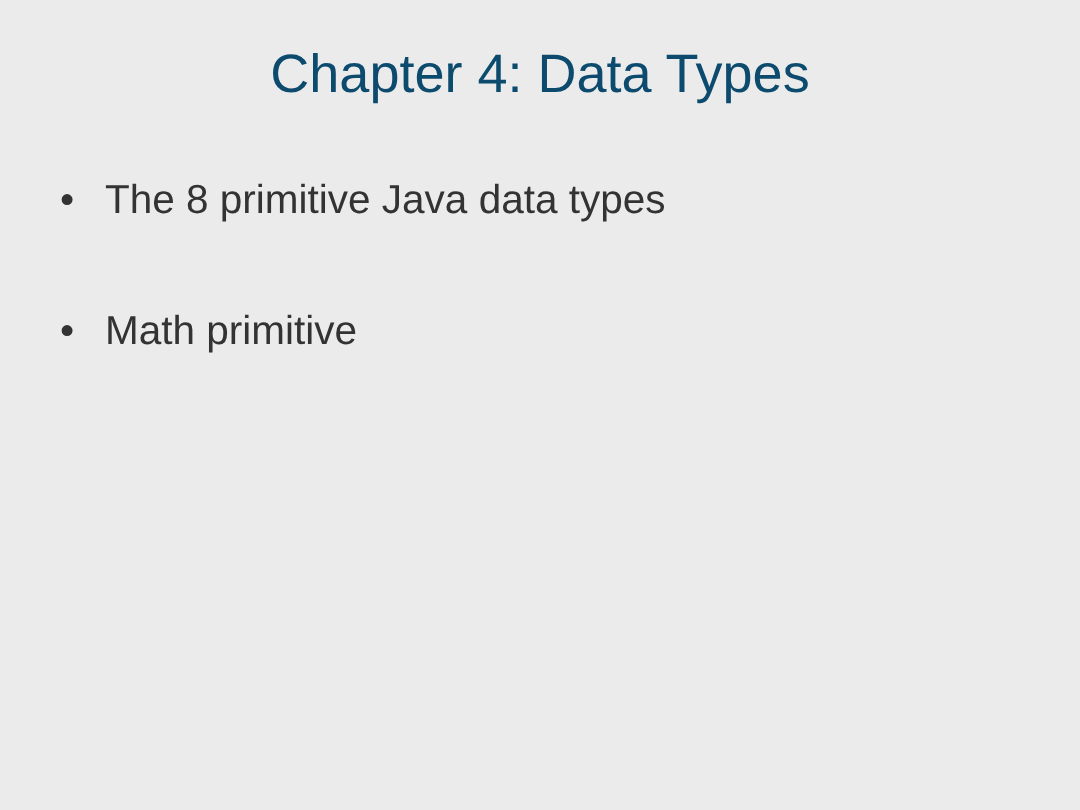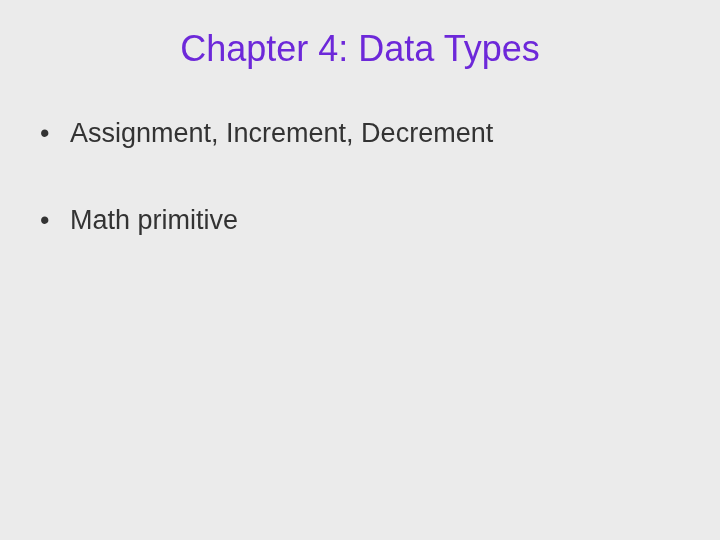--- a/index.html
+++ b/index.html
@@ -13,21 +13,21 @@
       background: #ebebeb;
       font-family: Arial, Helvetica, sans-serif;
       overflow: hidden;
     }
     .slide {
       width: 100%;
       height: 100%;
       padding: 28px 40px 40px 40px;
     }
     .title {
-      color: #6d28d9;
+      color: #0c4a6e;
       font-size: 36px;
       font-weight: normal;
       text-align: center;
       margin-bottom: 48px;
       margin-left: 60px;
       margin-right: 60px;
     }
     .bullets {
       list-style: none;
       padding-left: 0;
@@ -48,16 +48,16 @@
       font-size: 27px;
       color: #333333;
     }
   </style>
 </head>
 <body>
 
 <div class="slide">
   <h1 class="title">Chapter 4: Data Types</h1>
   <ul class="bullets">
-    <li>Assignment, Increment, Decrement</li>
+    <li>The 8 primitive Java data types</li>
     <li>Math primitive</li>
   </ul>
 </div>
 
 </body></html>

